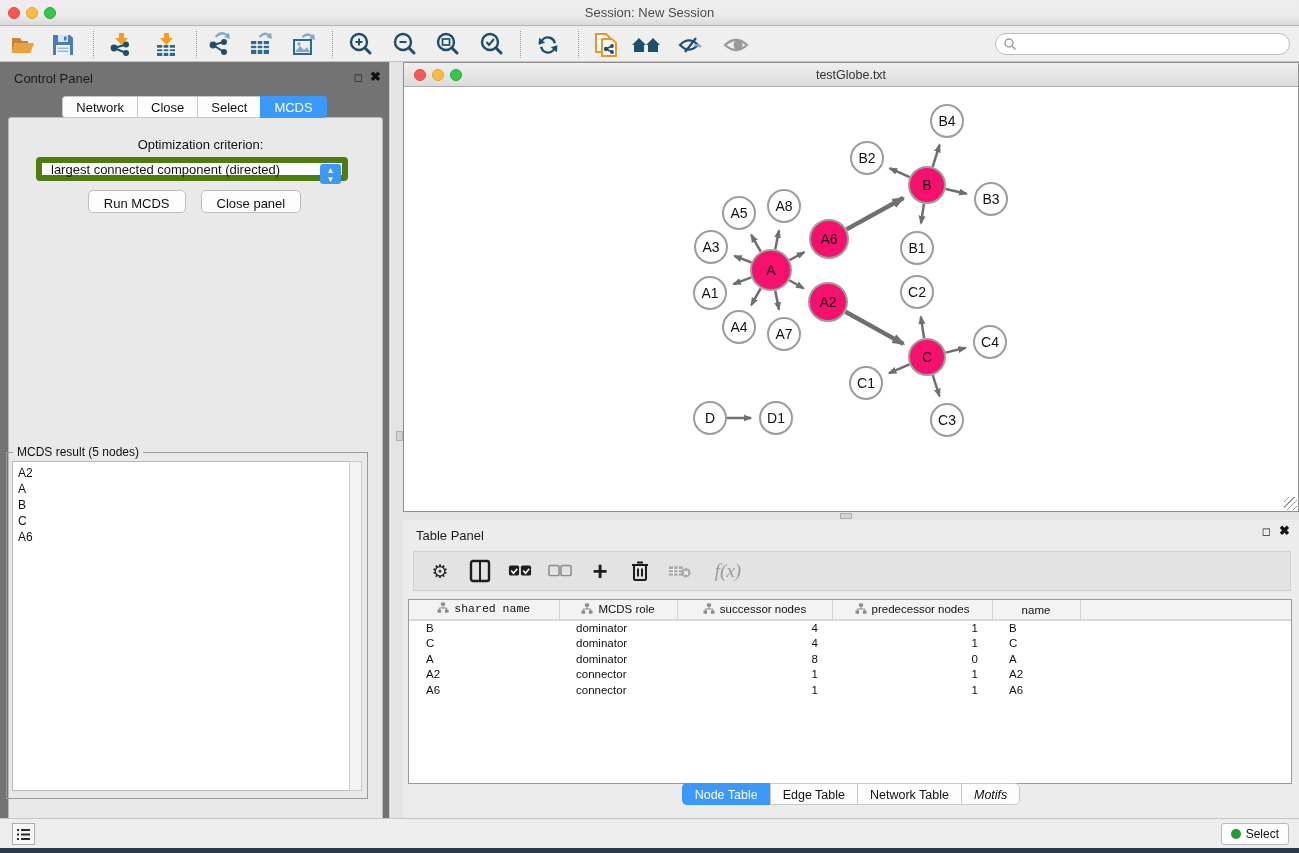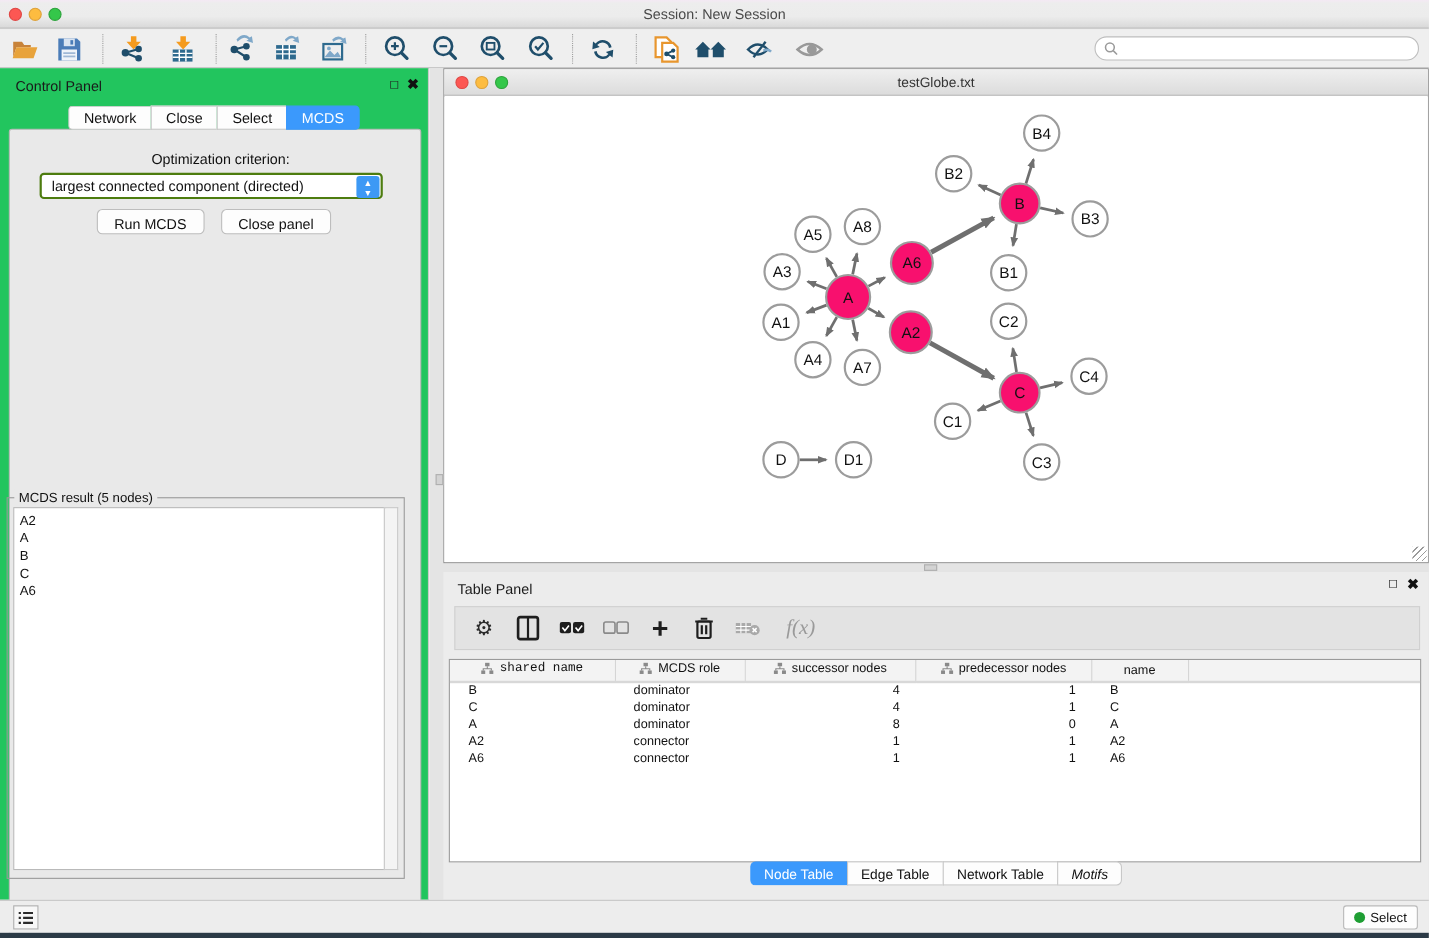--- a/index.html
+++ b/index.html
@@ -24,37 +24,37 @@
     align-items:center; justify-content:center; }
   .tb-sep { position:absolute; top:4px; width:0; height:27px; border-left:1px dotted #9f9f9f; }
   .searchbox { position:absolute; left:995px; top:6px; width:295px; height:22px;
     background:#fff; border:1px solid #BDBDBD; border-radius:11px; display:flex;
     align-items:center; padding-left:7px; }
   .searchbox input { border:none; outline:none; flex:1; font-size:12px; background:transparent;
     font-family:"Liberation Sans", sans-serif; }
 
   
   .control-panel { position:absolute; left:0; top:62px; width:390px; height:756px;
-    background:#22c55e; border-right:1px solid #C9C9C9; }
+    background:#737373; border-right:1px solid #C9C9C9; }
   .cp-header { position:absolute; left:0; top:0; width:100%; height:30px; }
   .cp-title { position:absolute; left:14px; top:9px; font-size:13px; color:#1a1a1a; }
   .panel-float { position:absolute; top:10px; font-size:11px; color:#222; line-height:10px; }
   .panel-close { position:absolute; top:9px; font-size:13px; font-weight:bold; color:#111; line-height:12px; }
   .cp-body { position:absolute; left:8px; top:55px; width:375px; height:751px;
     background:#E9E9E9; border:1px solid #B9B9B9; border-radius:3px; }
   .cp-tabs { position:absolute; left:0; top:34px; width:100%; display:flex; justify-content:center; }
   .cp-tab { height:22px; padding:3px 13px 0 13px; font-size:13px; background:#FDFDFD;
     border:1px solid #C8C8C8; border-right:none; color:#111; }
   .cp-tab:first-child { border-top-left-radius:4px; border-bottom-left-radius:4px; }
   .cp-tab:last-child { border-right:1px solid #C8C8C8; border-top-right-radius:4px; border-bottom-right-radius:4px; }
   .cp-tab.active { background:#3B99FC; color:#fff; border-color:#3B99FC; }
   .criterion-label { position:absolute; left:6px; top:75px; width:100%; text-align:center;
     font-size:13px; color:#111; }
   .criterion-select { position:absolute; left:36px; top:95px; width:312px; height:24px;
-    background:#fff; border:2px solid #4d7c0f; border-radius:4px; font-size:13px;
+    background:#fff; border:6px solid #4d7c0f; border-radius:4px; font-size:13px;
     display:flex; align-items:center; padding-left:9px; color:#111; }
   .select-arrows { position:absolute; right:1px; top:1px; width:21px; height:20px;
     background:#3D99F5; border-radius:3px; color:#fff; font-size:8px; line-height:9px;
     text-align:center; padding-top:2px; }
   .cp-buttons { position:absolute; left:0; top:128px; width:100%; display:flex;
     justify-content:center; gap:15px; }
   .cp-btn { height:23px; padding:3px 15px 0 15px; background:#FDFDFD; border:1px solid #BDBDBD;
     border-radius:5px; font-size:13px; color:#111; }
   .mcds-fieldset { position:absolute; left:6px; top:390px; width:362px; height:347px;
     border:1px solid #9a9a9a; background:transparent; }

